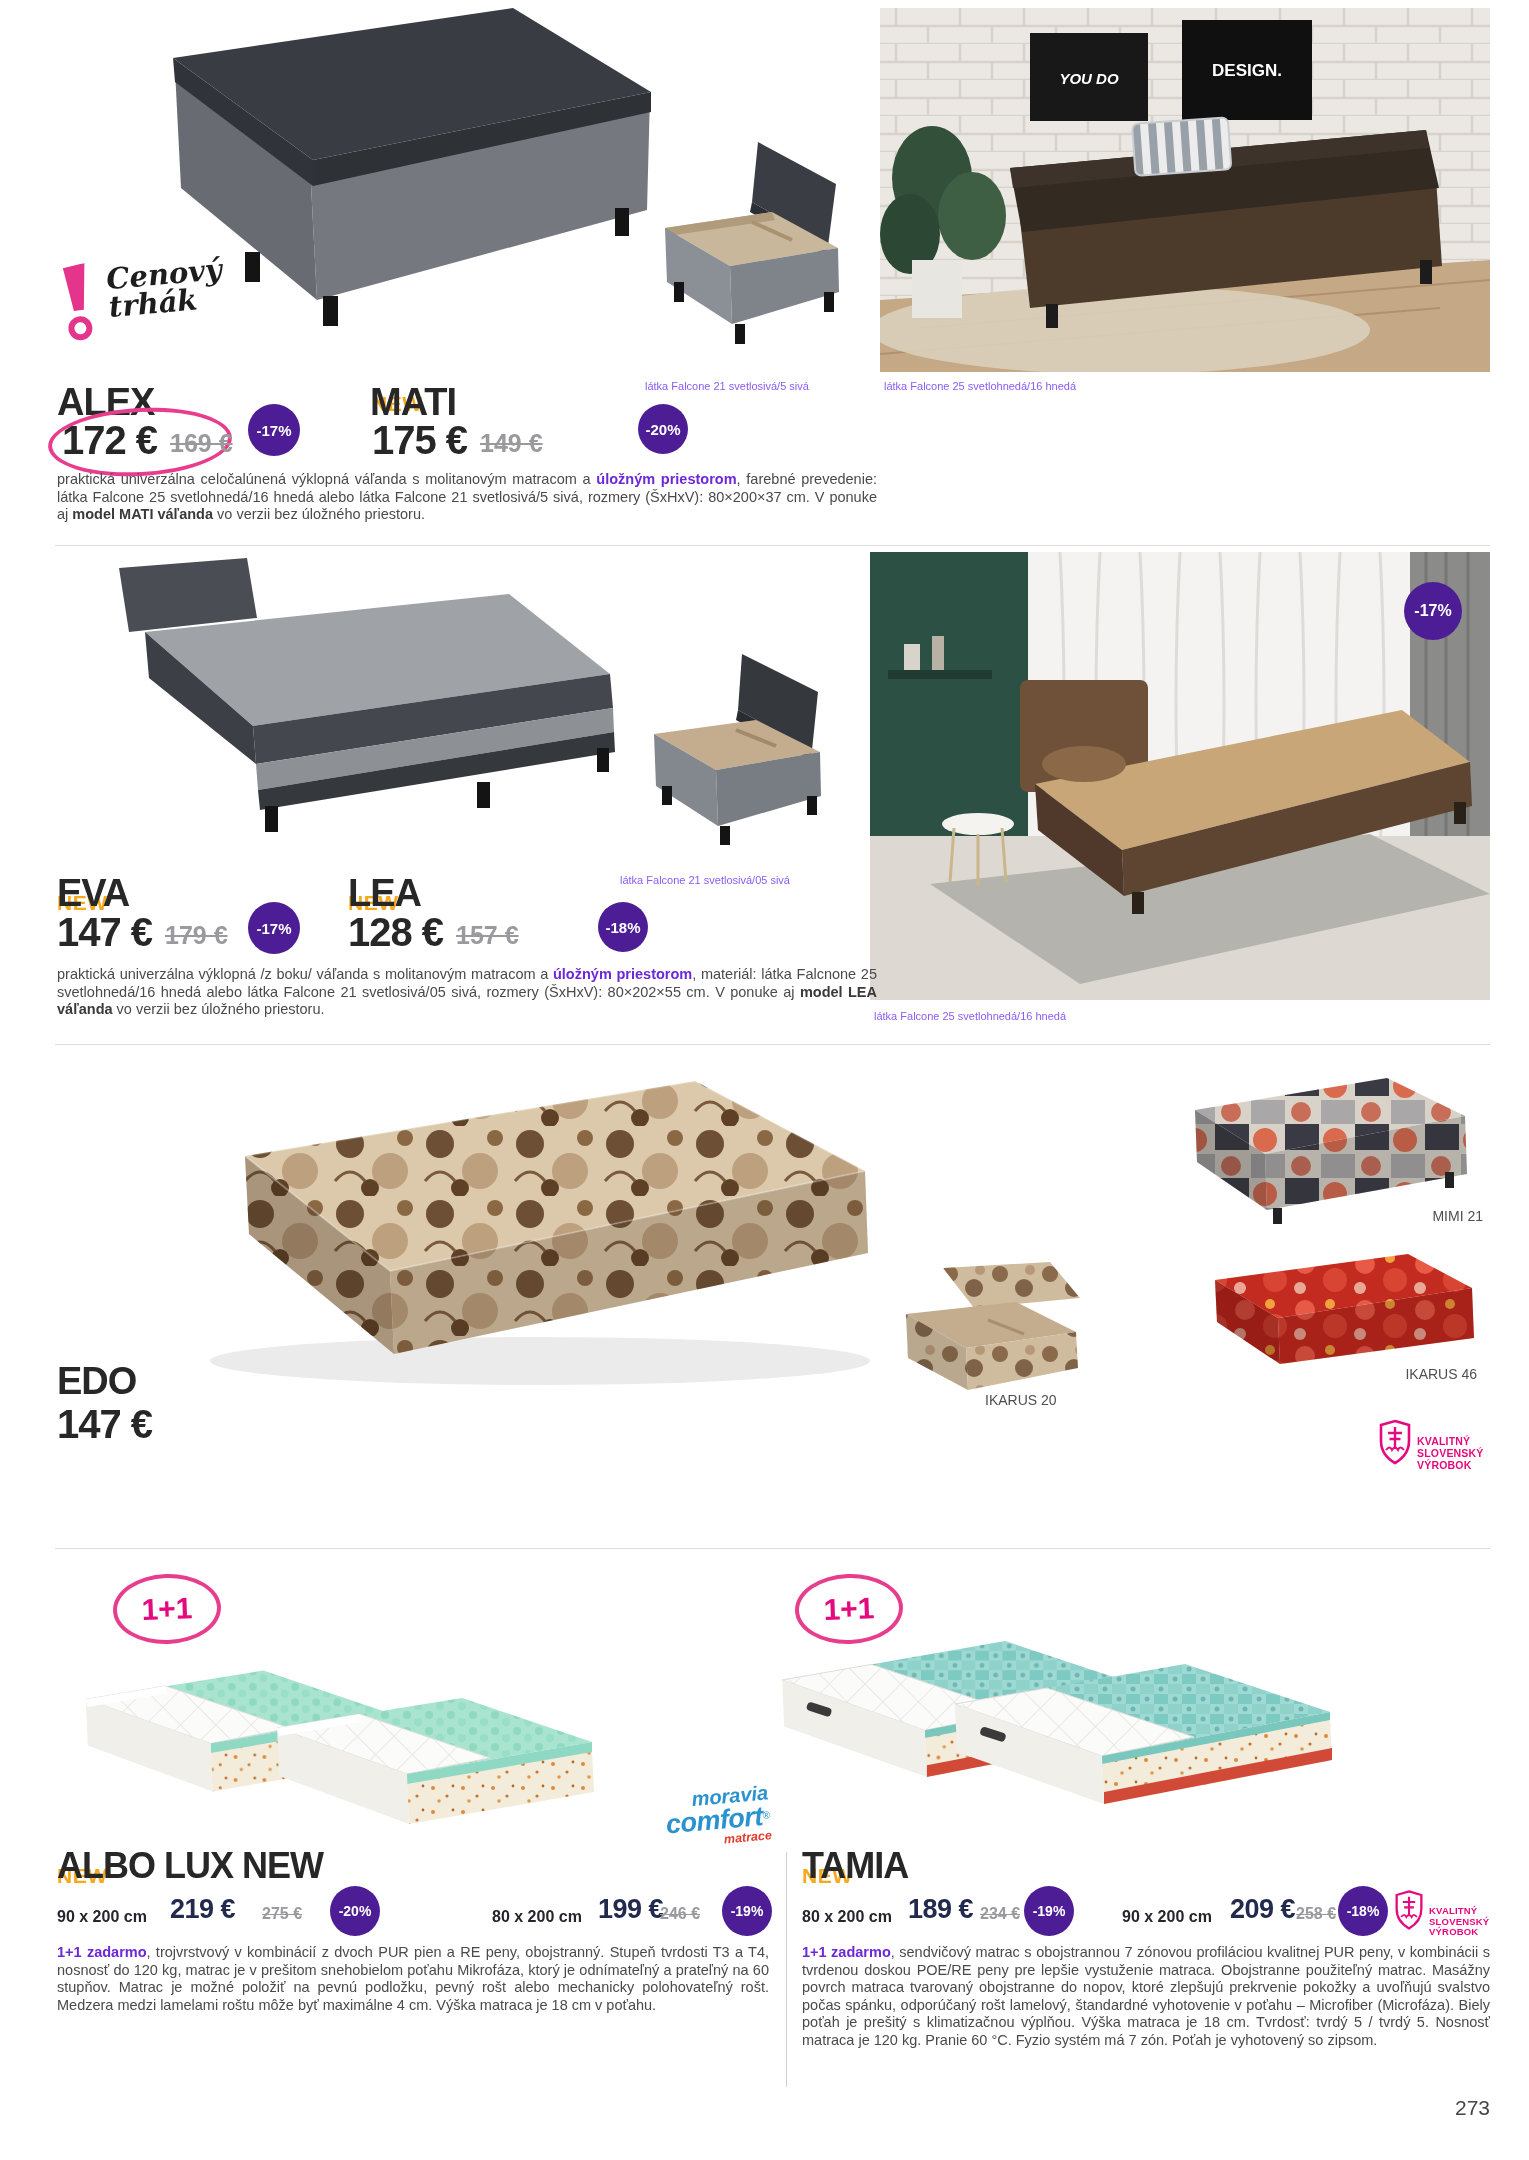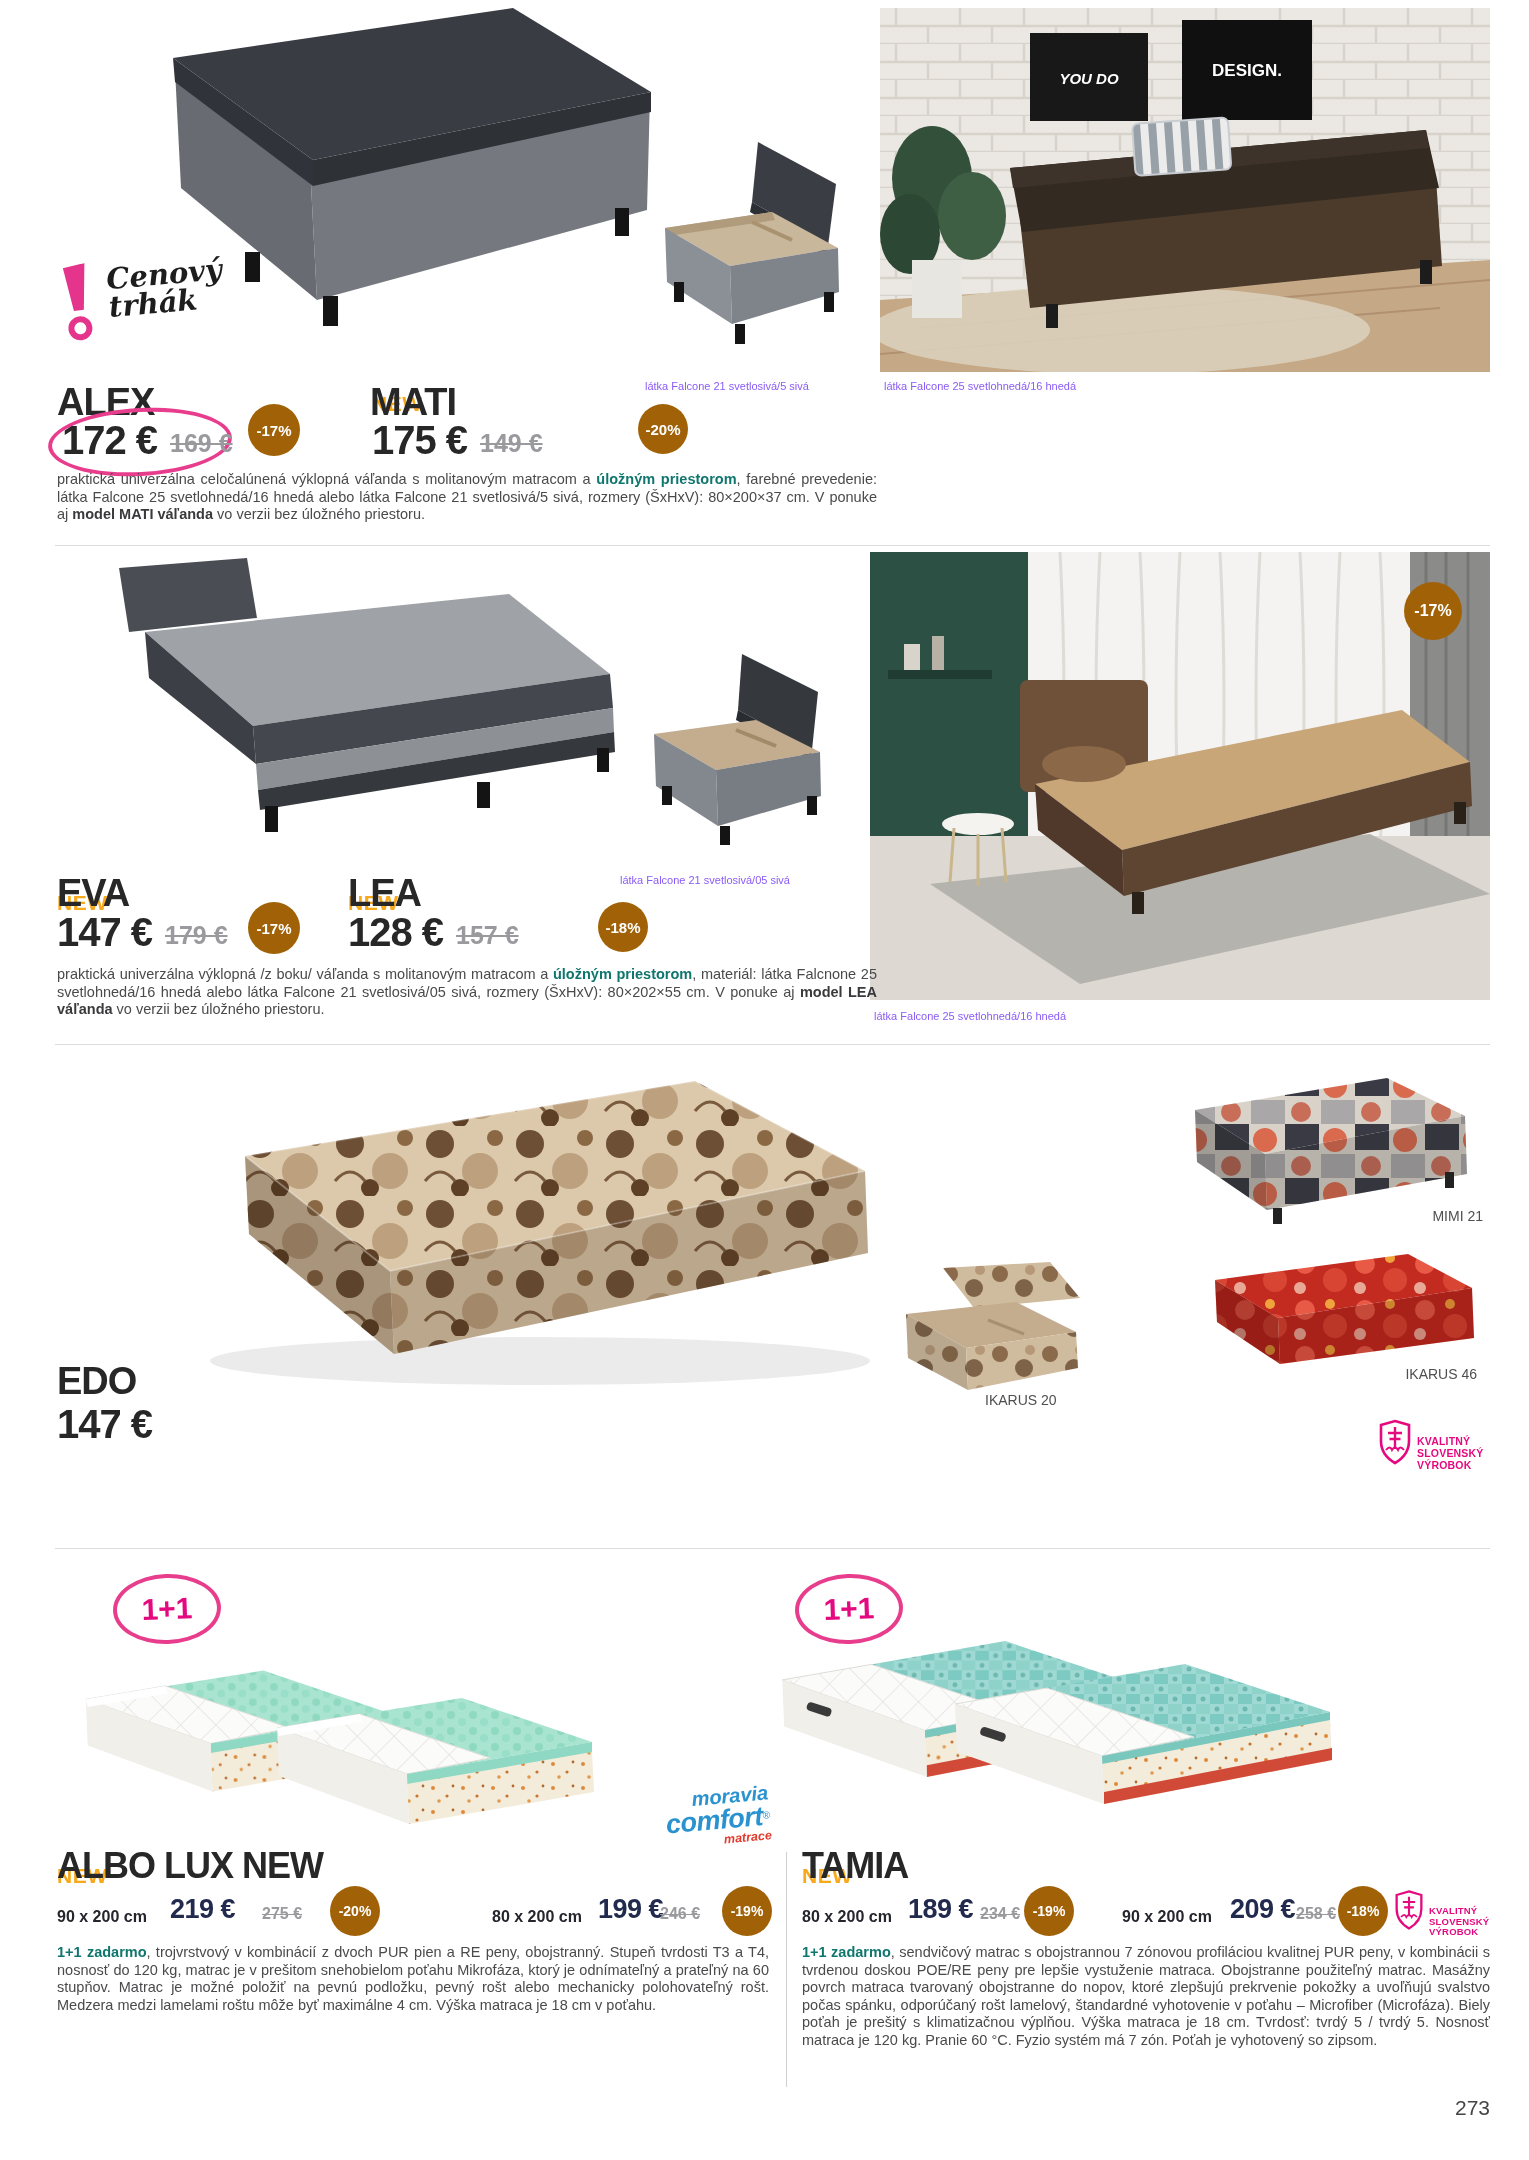--- a/index.html
+++ b/index.html
@@ -4,25 +4,25 @@
 <style>
   html,body{margin:0;padding:0;background:#ffffff;}
   .page{position:relative;width:1529px;height:2160px;background:#fff;overflow:hidden;
         font-family:"Liberation Sans",sans-serif;color:#4b4b4d;}
   .abs{position:absolute;}
   .title{font-weight:800;font-size:38px;color:#272727;letter-spacing:-1px;line-height:1;}
   .title-sm{font-weight:800;font-size:36px;color:#272727;letter-spacing:-1px;line-height:1;}
   .new{font-weight:800;font-size:21px;color:#f7a81b;letter-spacing:.5px;margin-top:42px;}
   .price{font-weight:800;font-size:40px;color:#272727;letter-spacing:-1px;white-space:nowrap;}
   .oldprice{font-weight:700;font-size:25px;color:#9a9a9e;text-decoration:line-through;white-space:nowrap;}
-  .disc{border-radius:50%;background:#a16207;color:#fff;font-weight:700;font-size:15px;
+  .disc{border-radius:50%;background:#4c1d95;color:#fff;font-weight:700;font-size:15px;
         display:flex;align-items:center;justify-content:center;}
   .cap{font-size:11px;color:#8b5cf6;white-space:nowrap;}
   .para{font-size:14.5px;line-height:17.6px;color:#4a4a4c;text-align:justify;}
-  .hl{color:#0f766e;font-weight:700;}
+  .hl{color:#6d28d9;font-weight:700;}
   .bd{font-weight:700;color:#3a3a3c;}
   .pinkcircle{border:4px solid #e83d8d;border-radius:50%;}
   .divider{position:absolute;left:55px;width:1435px;height:1px;background:#dcdcdc;}
   .vdivider{position:absolute;width:1px;background:#cfcfcf;}
   .msize{font-weight:800;font-size:16px;color:#25252d;white-space:nowrap;}
   .mprice{font-weight:800;font-size:27px;color:#222a4e;letter-spacing:-.5px;white-space:nowrap;}
   .moldprice{font-weight:700;font-size:16px;color:#9a9a9e;text-decoration:line-through;white-space:nowrap;}
   .promo{width:100px;height:62px;border:4px solid #e83d8d;border-radius:50%;color:#e5097f;
          font-weight:800;font-size:30px;display:flex;align-items:center;justify-content:center;
          transform:rotate(-2deg);background:#fff;}

